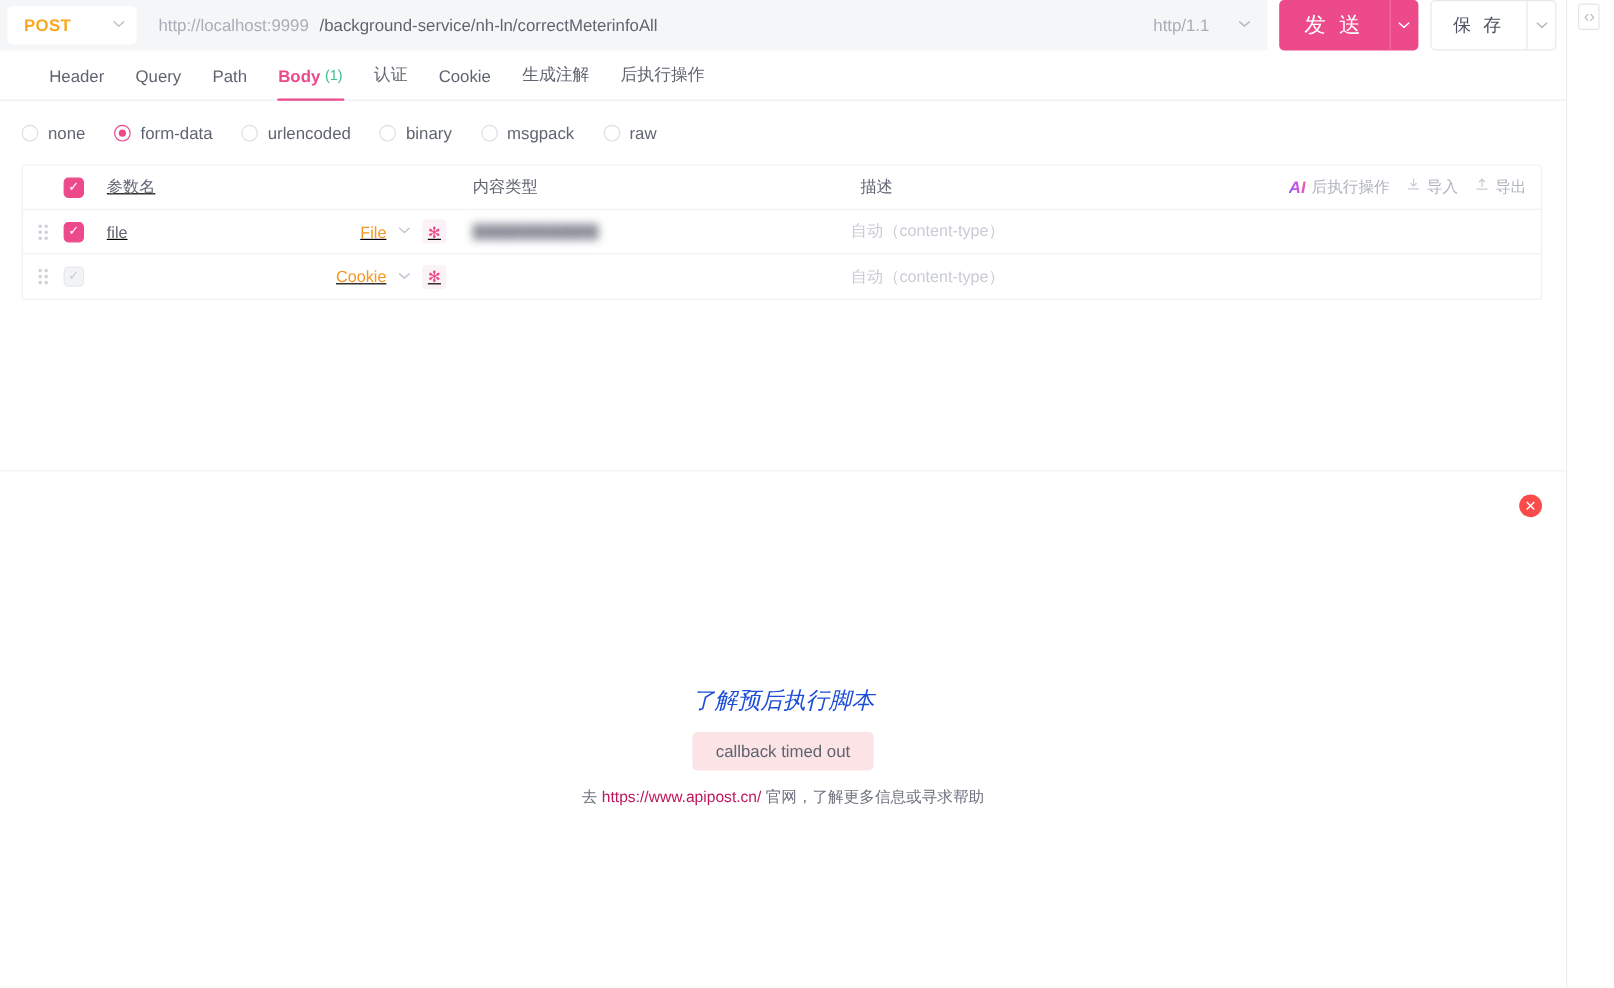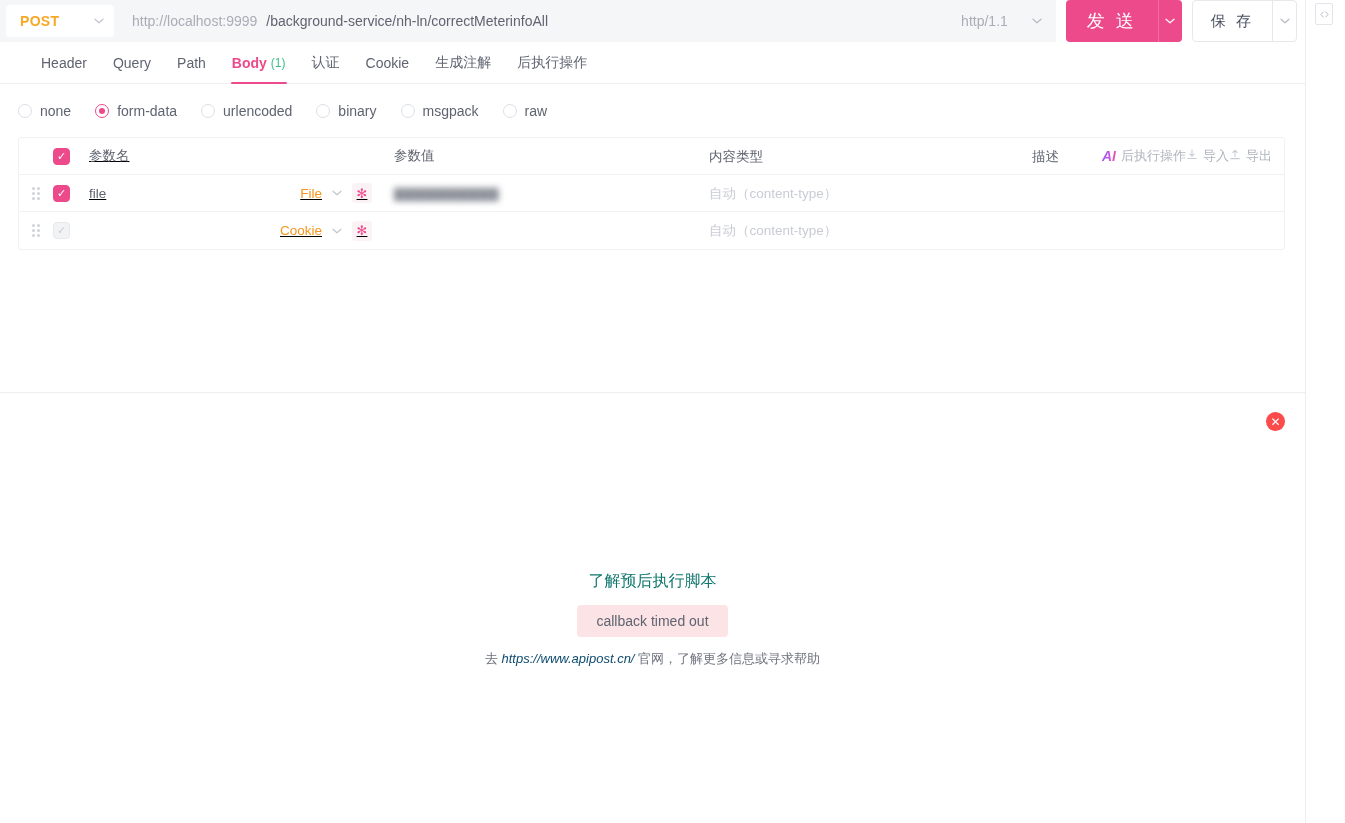--- a/index.html
+++ b/index.html
@@ -149,21 +149,21 @@
     color: #8d9099; font-size: 13px; filter: blur(3.4px); letter-spacing: .5px;
     user-select: none; white-space: nowrap;
   }
   .c-ctype { flex: 0 0 325px; padding-left: 14px; }
   .ctype-ph { color: #c9ccd4; font-size: 13.5px; }
   .c-desc { flex: 1; padding-left: 12px; }
   .desc-ph { color: #c9ccd4; font-size: 13.5px; }
   .hdr-text { color: #5f6470; font-size: 13.5px; }
 
   .hdr-actions {
-    margin-left: auto; display: flex; align-items: center; padding-right: 12px;
+    margin-left: auto; display: flex; align-items: center; gap: 14px; padding-right: 12px;
   }
   .act { display: flex; align-items: center; gap: 5px; cursor: pointer; }
   .act-lbl { color: #b0b4bd; font-size: 13px; white-space: nowrap; }
   .ai-glyph {
     font-size: 14px; font-weight: 700; font-style: italic; line-height: 1;
     background: linear-gradient(100deg,#8a5cf6 0%,#c651e8 50%,#f05a9b 100%);
     -webkit-background-clip: text; background-clip: text; color: transparent;
   }
 
   
@@ -173,27 +173,27 @@
   .resp { position: absolute; left: 0; top: 393px; width: 1305px; height: 430px; background: #fff; }
   .close-btn {
     position: absolute; right: 20px; top: 19px; width: 19px; height: 19px;
     border-radius: 50%; background: #fb4b4b; color: #fff; font-size: 12px; line-height: 1;
     display: flex; align-items: center; justify-content: center; cursor: pointer;
   }
   .empty {
     position: absolute; left: 0; right: 0; top: 178px; display: flex;
     flex-direction: column; align-items: center; gap: 13px;
   }
-  .empty-title { color: #0f766e; font-size: 16px; }
+  .empty-title { color: #1d4ed8; font-size: 19px; font-style: italic; }
   .badge {
     background: #fbe3e6; color: #5f6470; font-size: 14px;
     padding: 8px 19px; border-radius: 4px;
   }
   .empty-foot { color: #6f737d; font-size: 13px; }
-  .empty-foot .lnk { color: #0c4a6e; font-style: italic; }
+  .empty-foot .lnk { color: #be185d; }
 </style>
 </head>
 <body>
 
 <div class="app">
 
   <div class="right-rail">
     <div class="rail-icon">
       <svg width="9" height="9" viewBox="0 0 10 10" aria-hidden="true">
         <path d="M3.6 2.2 1 5l2.6 2.8M6.4 2.2 9 5 6.4 7.8" fill="none" stroke="#b6bac2" stroke-width="1.1" stroke-linecap="round" stroke-linejoin="round"></path>
@@ -299,23 +299,20 @@
 
   <div class="table">
 
     <div class="trow">
       <div class="c-grip"></div>
       <div class="c-check">
         <span class="cbox on">✓</span>
       </div>
       <div class="c-name">
         <span class="hdr-text">参数名</span>
-      </div>
-      <div class="c-value">
-        <span class="hdr-text">参数值</span>
       </div>
       <div class="c-ctype">
         <span class="hdr-text">内容类型</span>
       </div>
       <div class="c-desc">
         <span class="hdr-text">描述</span>
       </div>
       <div class="hdr-actions">
         <div class="act">
           <span class="ai-glyph">AI</span>

